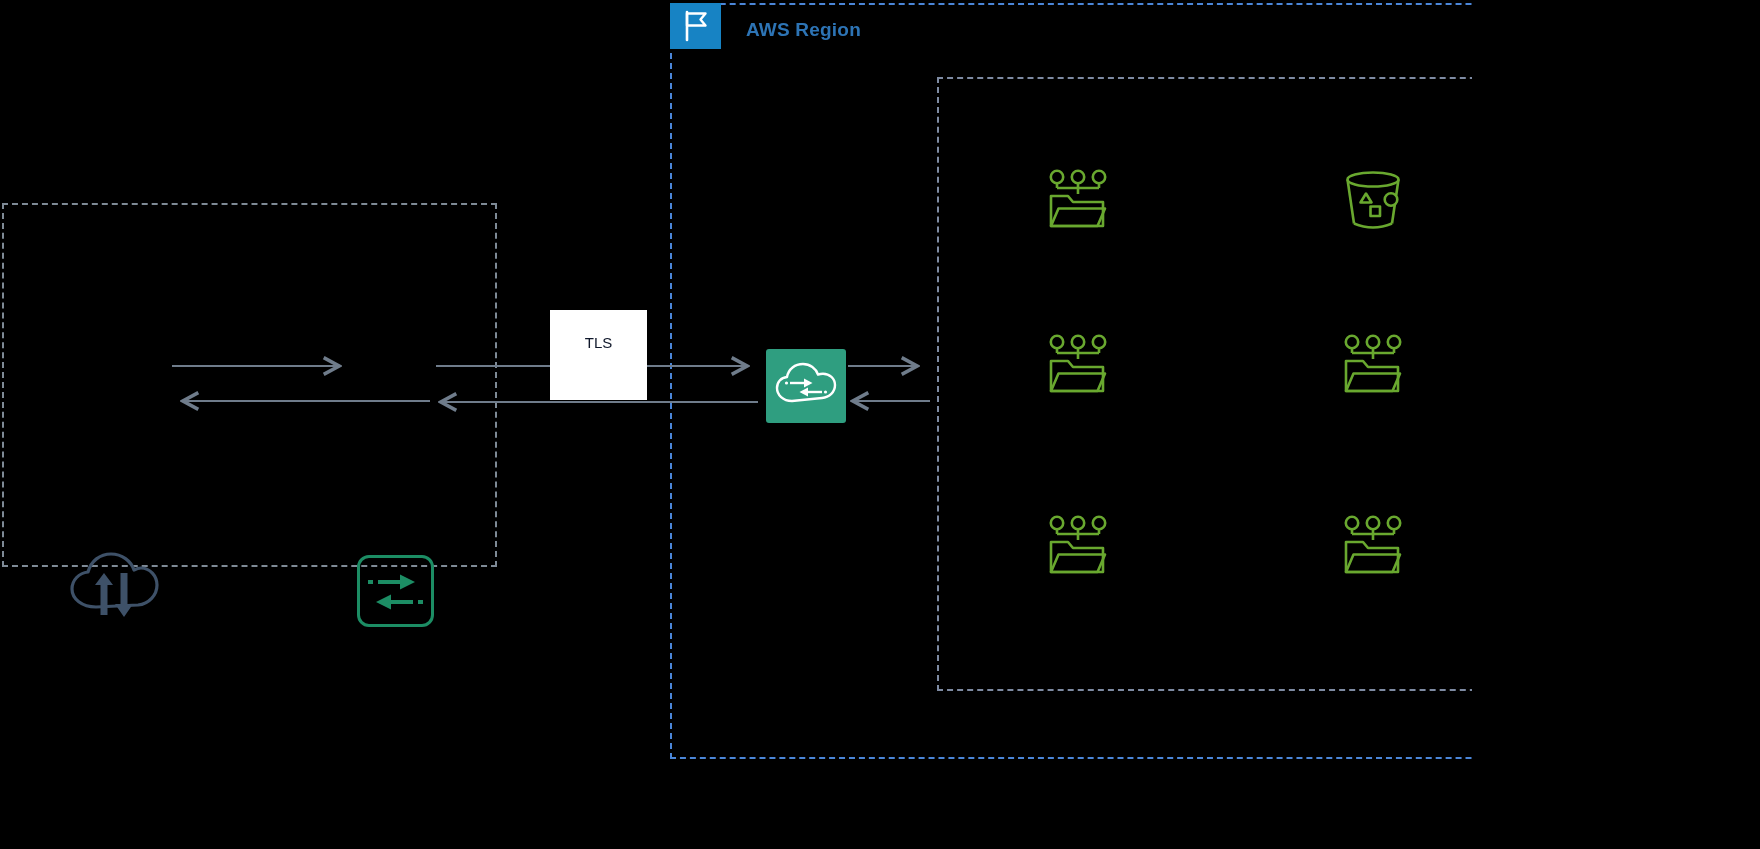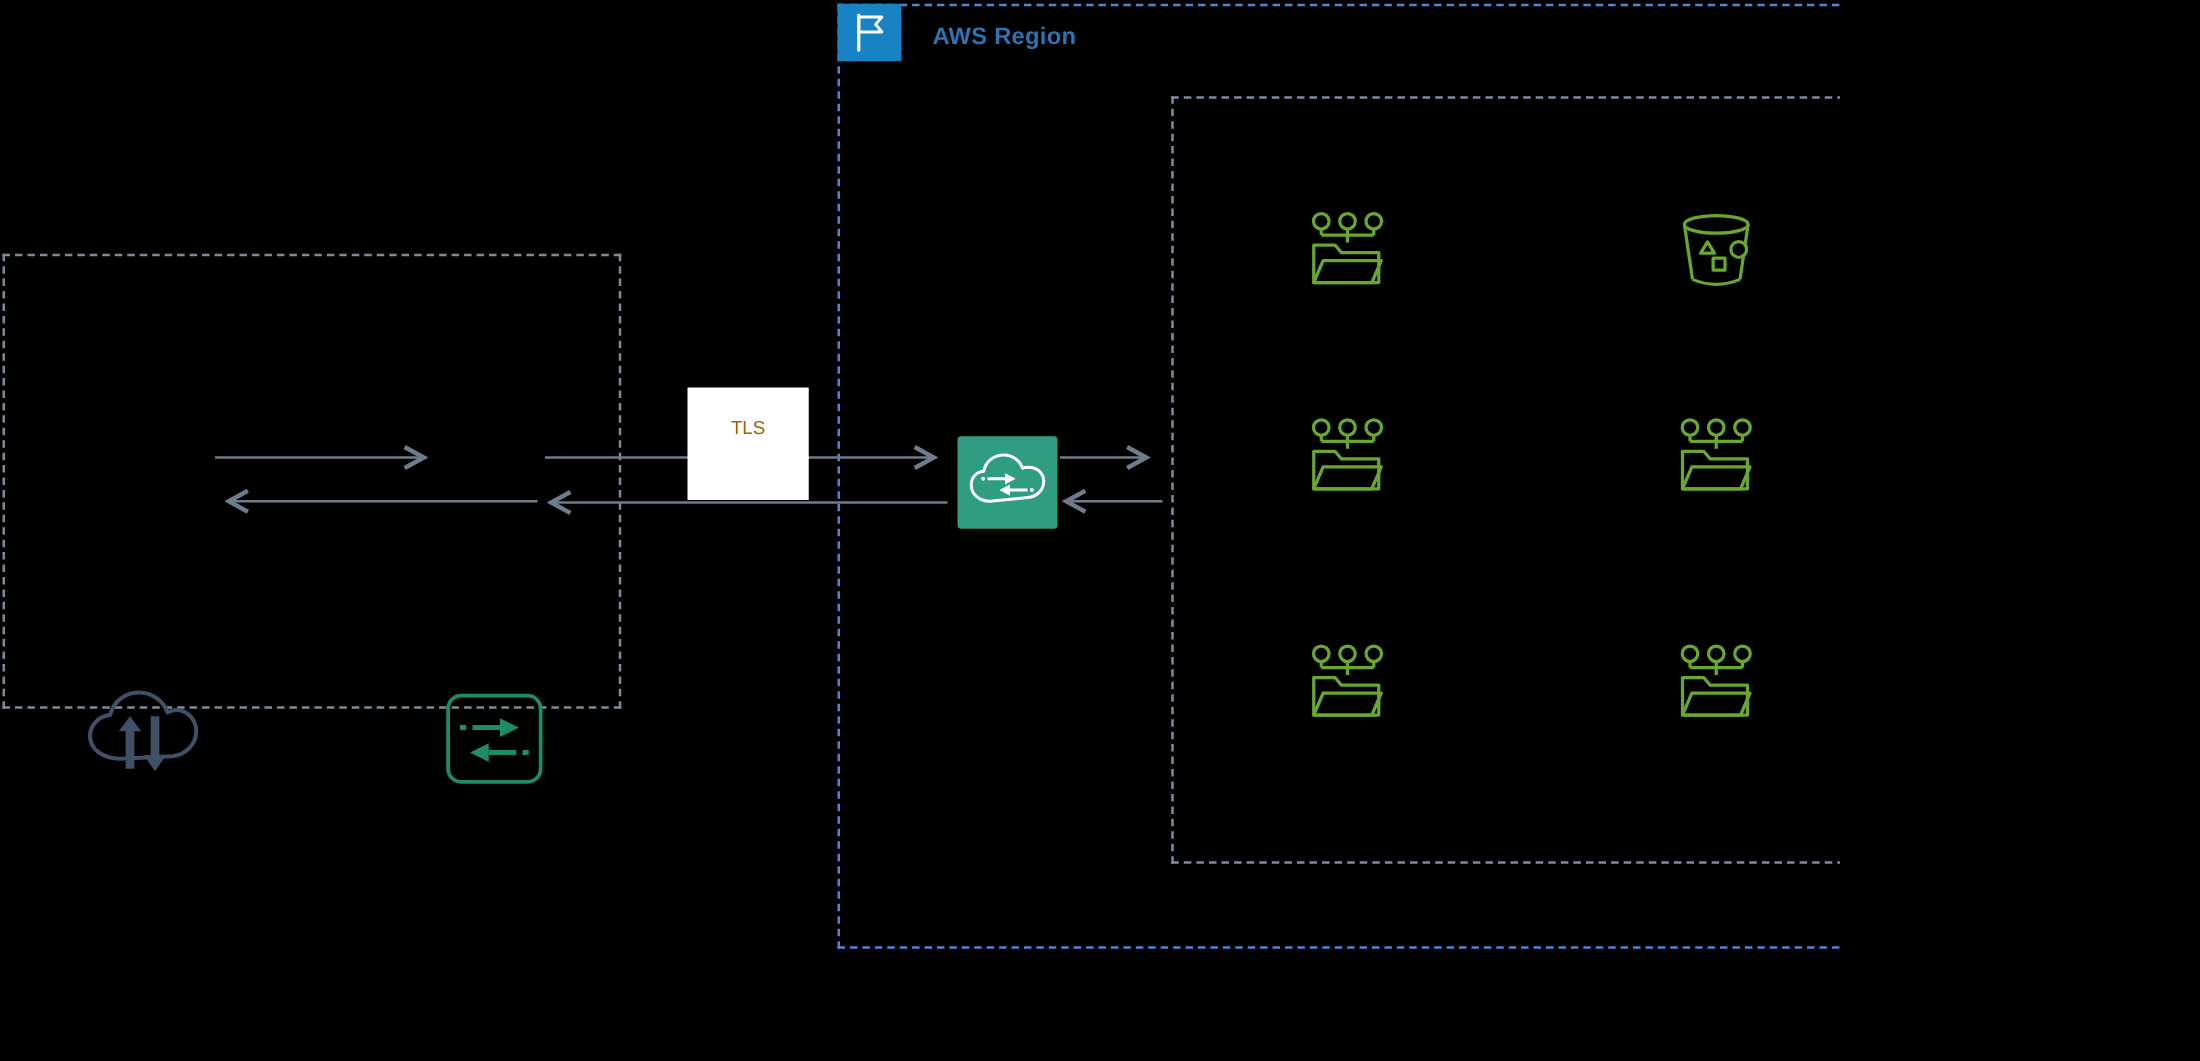--- a/index.html
+++ b/index.html
@@ -42,21 +42,21 @@
   }
   .datasync-icon{
     left:94px;top:344px;width:80px;height:74px;background:#2F9E80;border-radius:3px;
     display:flex;align-items:center;justify-content:center;
   }
   .tls-box{
     left:550px;top:310px;width:97px;height:90px;background:#FFFFFF;z-index:4;
     text-align:center;
   }
   .tls-box span{
-    display:inline-block;margin-top:24px;font-size:15px;color:#a16207;font-weight:500;
+    display:inline-block;margin-top:24px;font-size:15px;color:#0f172a;font-weight:500;
   }
   .storage-icon{width:64px;height:64px;}
   .s-r1c1{left:107px;top:90px;}
   .s-r1c2{left:402px;top:91px;}
   .s-r2c1{left:107px;top:255px;}
   .s-r2c2{left:402px;top:255px;}
   .s-r3c1{left:107px;top:436px;}
   .s-r3c2{left:402px;top:436px;}
   
   .connectors{left:0;top:0;z-index:3;pointer-events:none;}

